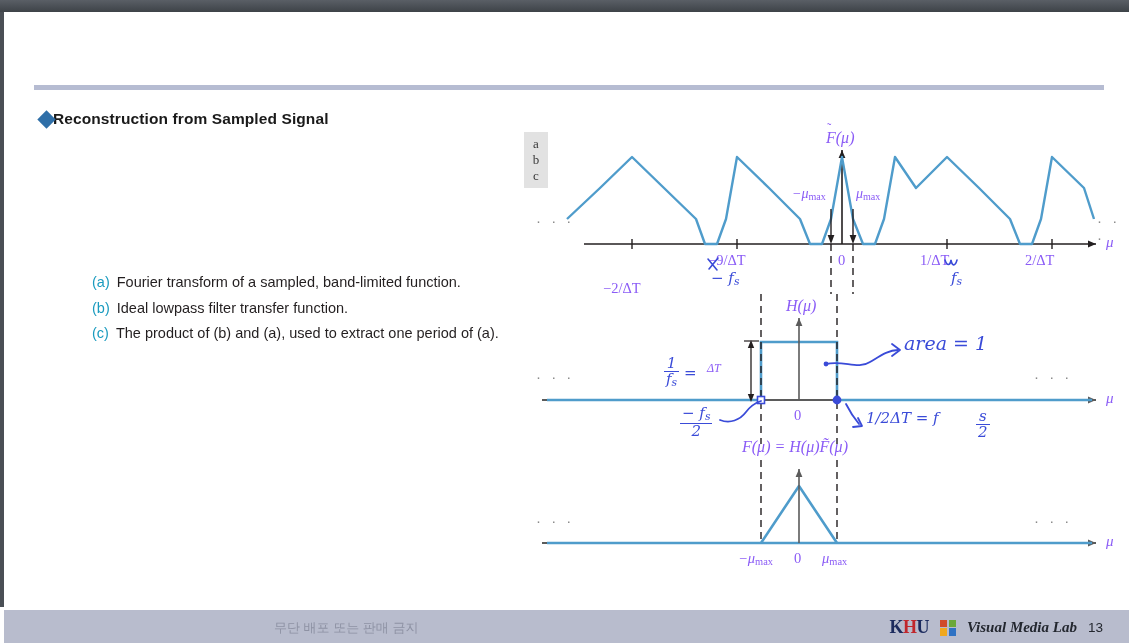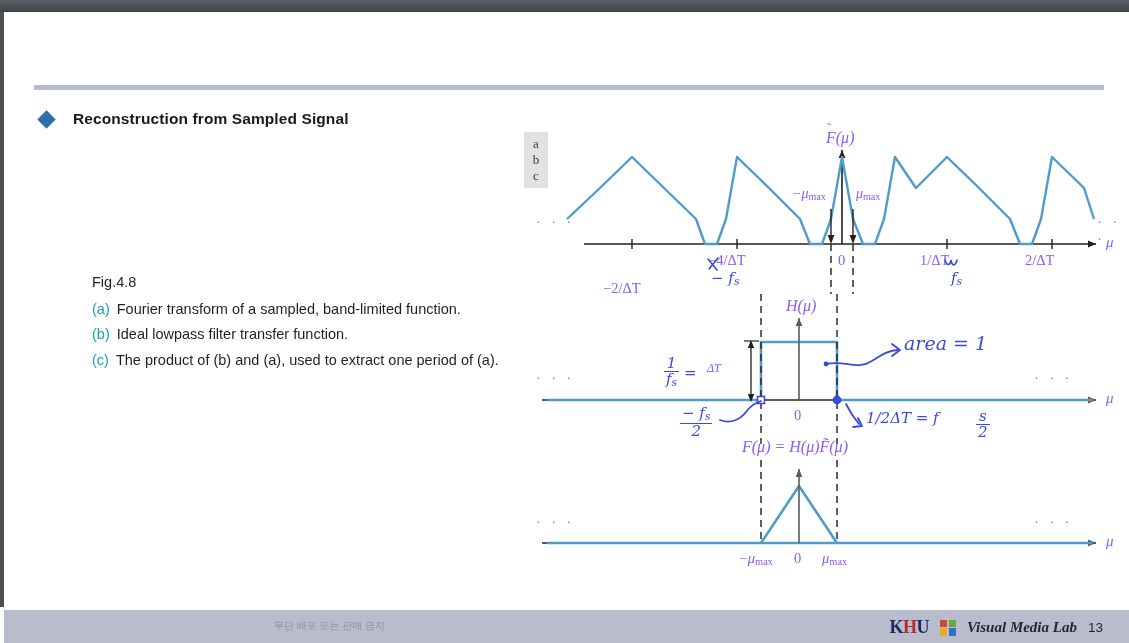--- a/index.html
+++ b/index.html
@@ -30,21 +30,21 @@
     font-size:28px; font-weight:bold; color:#27366b;
     letter-spacing:-0.2px; white-space:nowrap;
   }
   #title-rule {
     position:absolute; left:30px; top:73px; width:1070px; height:5px;
     background:#b6bcd2;
   }
   
   #bullet-row {
     position:absolute; left:36px; top:98px;
-    display:flex; align-items:center; gap:20px;
+    display:flex; align-items:center; gap:0;
   }
   .diamond {
     width:13px; height:13px; background:#2f6fa8;
     transform:rotate(45deg); flex:0 0 auto;
   }
   #bullet-label {
     font-size:15.5px; font-weight:bold; color:#1a1a1a;
     letter-spacing:0.1px;
   }
   
@@ -102,21 +102,21 @@
   #footer-rule {
     position:absolute; left:4px; top:607px; width:1125px; height:3px;
     background:#ffffff;
   }
   #footer {
     position:absolute; left:4px; top:610px; width:1125px; height:33px;
     background:#b8bccd;
   }
   #footer-note {
     position:absolute; left:270px; top:9px;
-    font-size:10px; color:#8e92a4;
+    font-size:13px; color:#8e92a4;
   }
   #footer-right {
     position:absolute; right:26px; top:7px;
     display:flex; align-items:center; gap:11px;
   }
   #khu-logo {
     font-family:"Liberation Serif", serif;
     font-weight:bold; font-size:18px; letter-spacing:-0.5px;
   }
   #khu-logo .k,
@@ -144,21 +144,20 @@
 <div id="slide">
 
   <div id="title-rule"></div>
 
   <div id="bullet-row">
     <span class="diamond"></span>
     <span id="bullet-label">Reconstruction from Sampled Signal</span>
   </div>
 
   <div id="caption">
-    <div class="fig-no">Fig.4.8</div>
 
     <div class="cap-item">
       <span class="cap-tag">(a)</span>
       <span class="cap-text">Fourier transform of a sampled, band-limited function.</span>
     </div>
     <div class="cap-item">
       <span class="cap-tag">(b)</span>
       <span class="cap-text">Ideal lowpass filter transfer function.</span>
     </div>
     <div class="cap-item">
@@ -249,21 +248,21 @@
         <span style="position:absolute; left:1px; top:-9px; font-size:13px;">̃</span>
       </span><span class="mi">(μ)</span>
     </div>
 
     <div class="mathlbl mi" style="left:592px; top:110px; font-size:15px;">μ</div>
 
     <div class="dots" style="left:22px; top:88px;">· · ·</div>
     <div class="dots" style="left:583px; top:88px;">· · ·</div>
 
     <div class="mathlbl" style="left:89px; top:128px; font-size:14.5px;margin-top:28px;">−2/ΔT</div>
-    <div class="mathlbl" style="left:194px; top:128px; font-size:14.5px;">−4/ΔT</div>
+    <div class="mathlbl" style="left:194px; top:128px; font-size:14.5px;">−9/ΔT</div>
     <div class="mathlbl" style="left:324px; top:128px; font-size:14.5px;">0</div>
     <div class="mathlbl" style="left:406px; top:128px; font-size:14.5px;">1/ΔT</div>
     <div class="mathlbl" style="left:511px; top:128px; font-size:14.5px;">2/ΔT</div>
 
     <div class="mathlbl" style="left:278px; top:62px; font-size:14px;"><span class="mi">−μ</span><span class="sub">max</span></div>
     <div class="mathlbl" style="left:342px; top:62px; font-size:14px;"><span class="mi">μ</span><span class="sub">max</span></div>
 
     <div class="hand" style="left:197px; top:145px; font-size:15px;"><span>− f</span><span class="sub">s</span></div>
     <div class="hand" style="left:437px; top:145px; font-size:15px;"><span>f</span><span class="sub">s</span></div>
     <svg class="fig-svg" style="left:190px; top:132px;" width="30" height="20">

